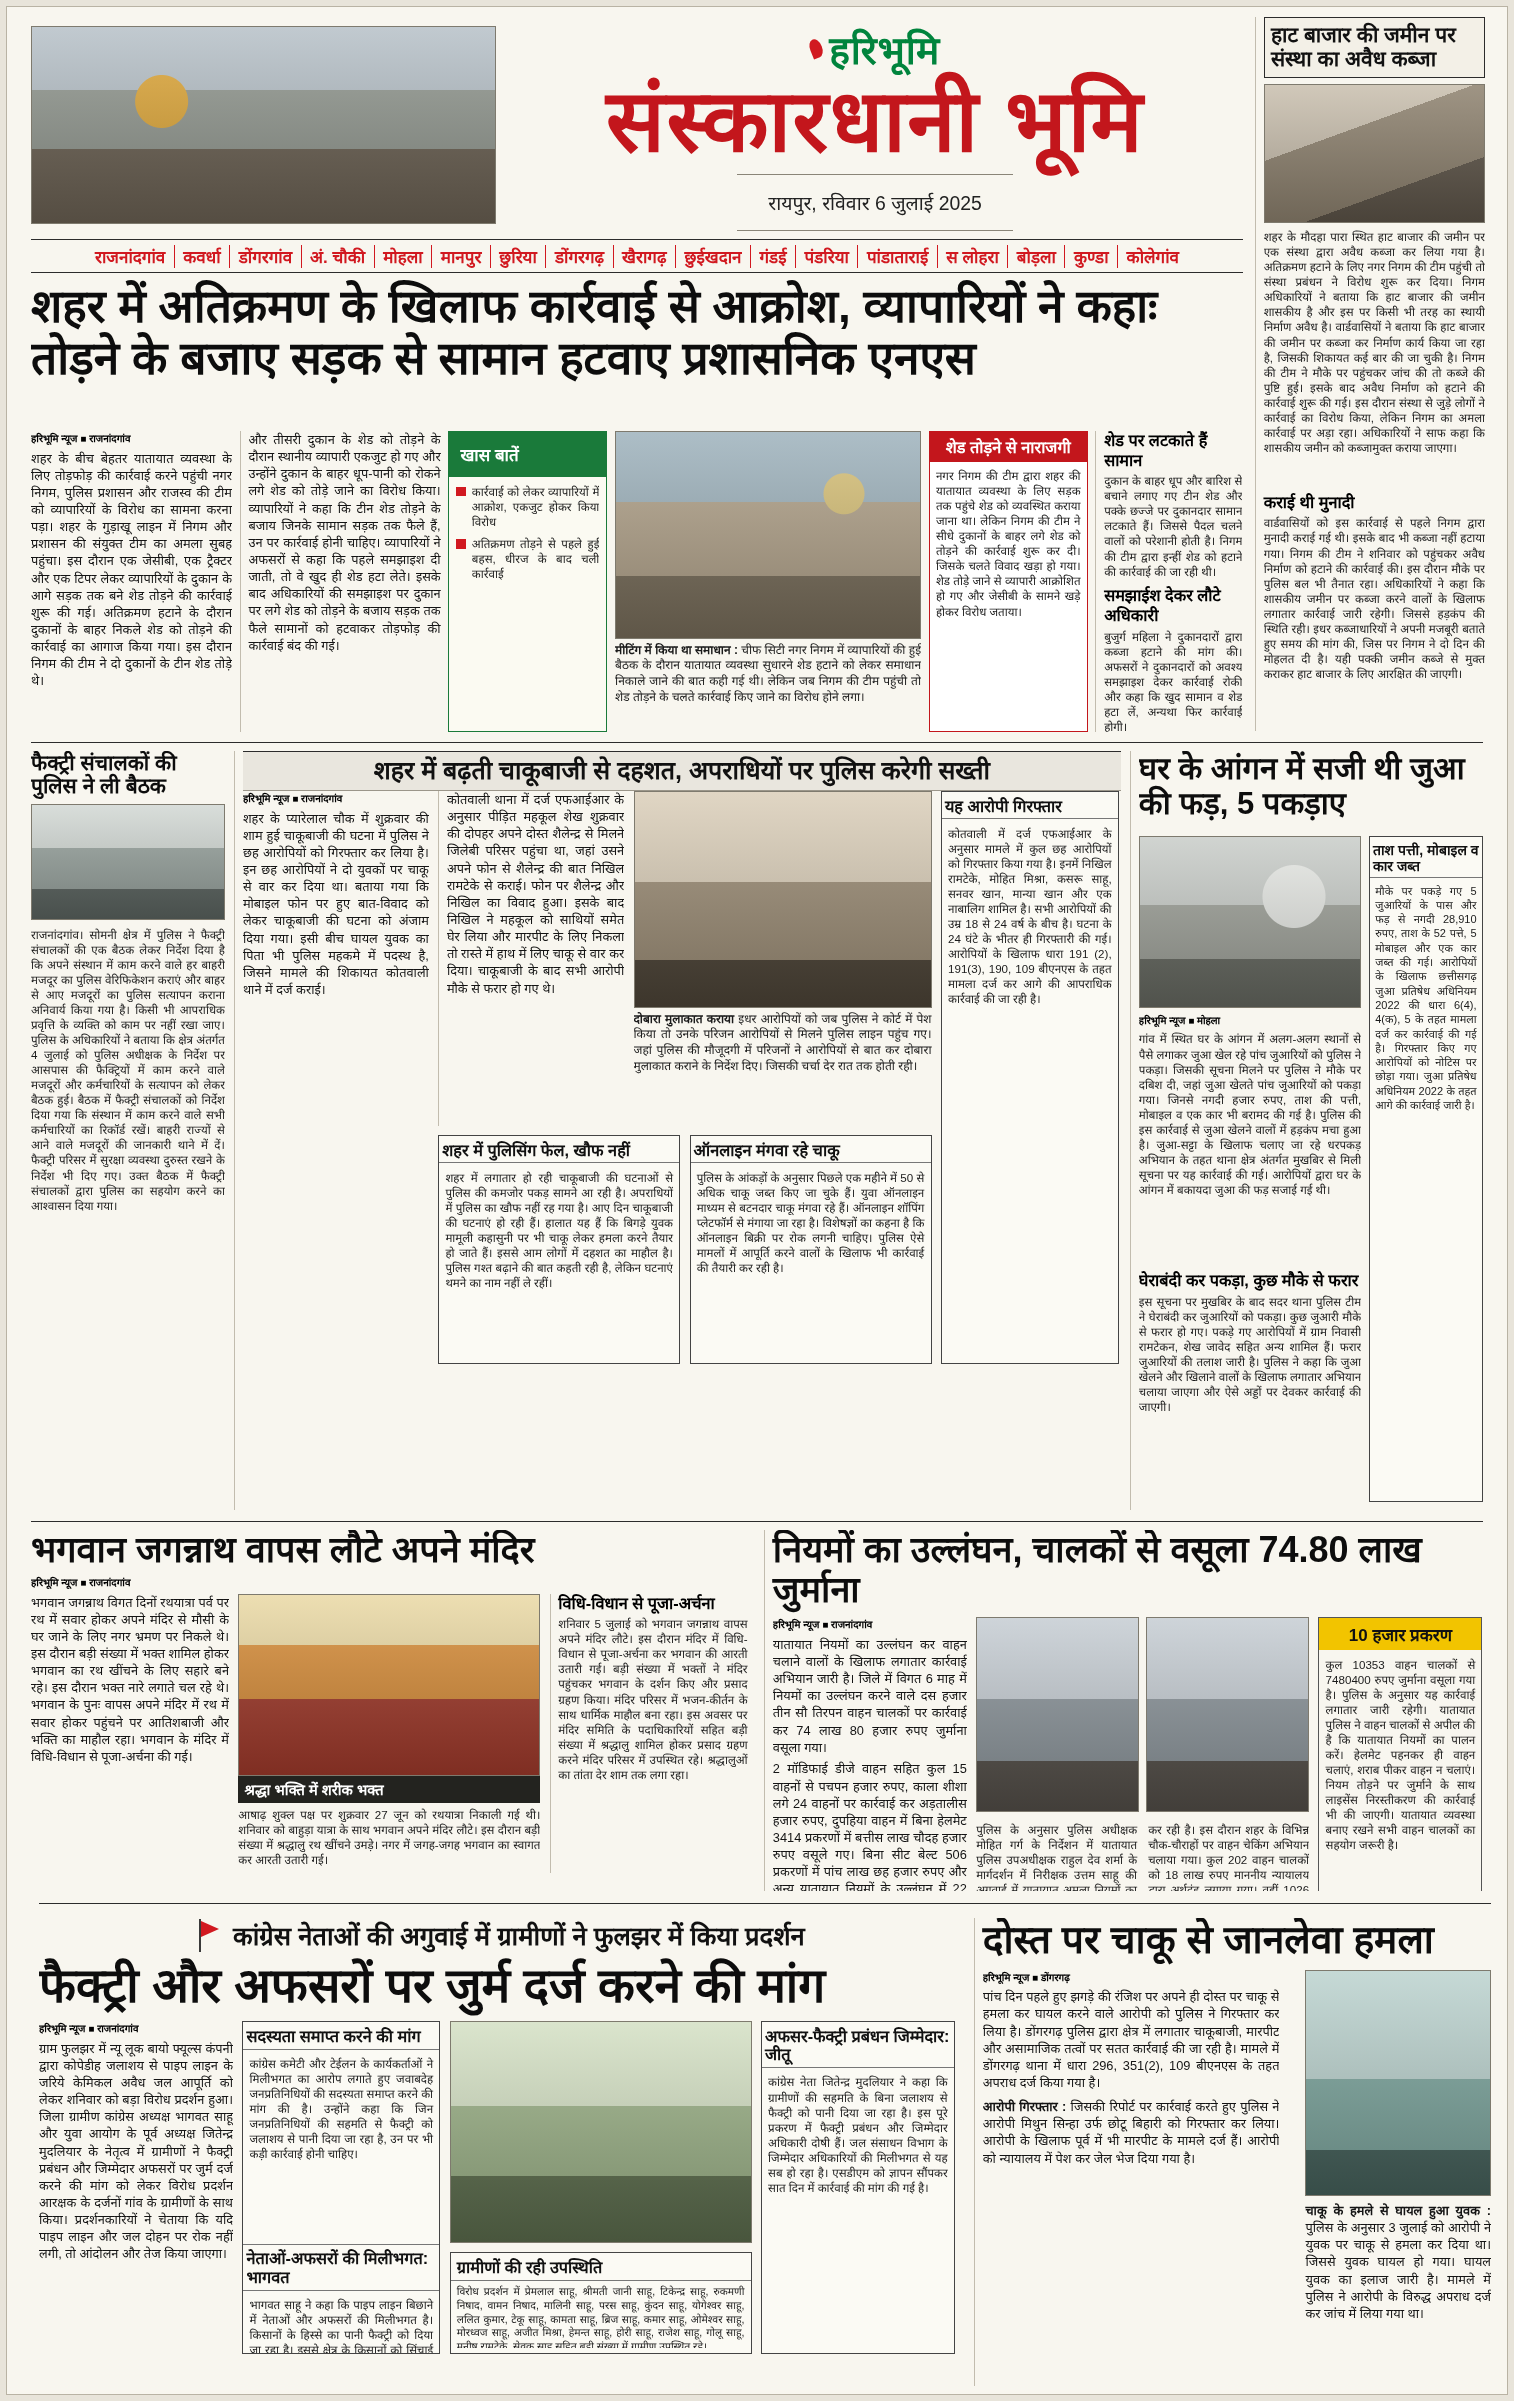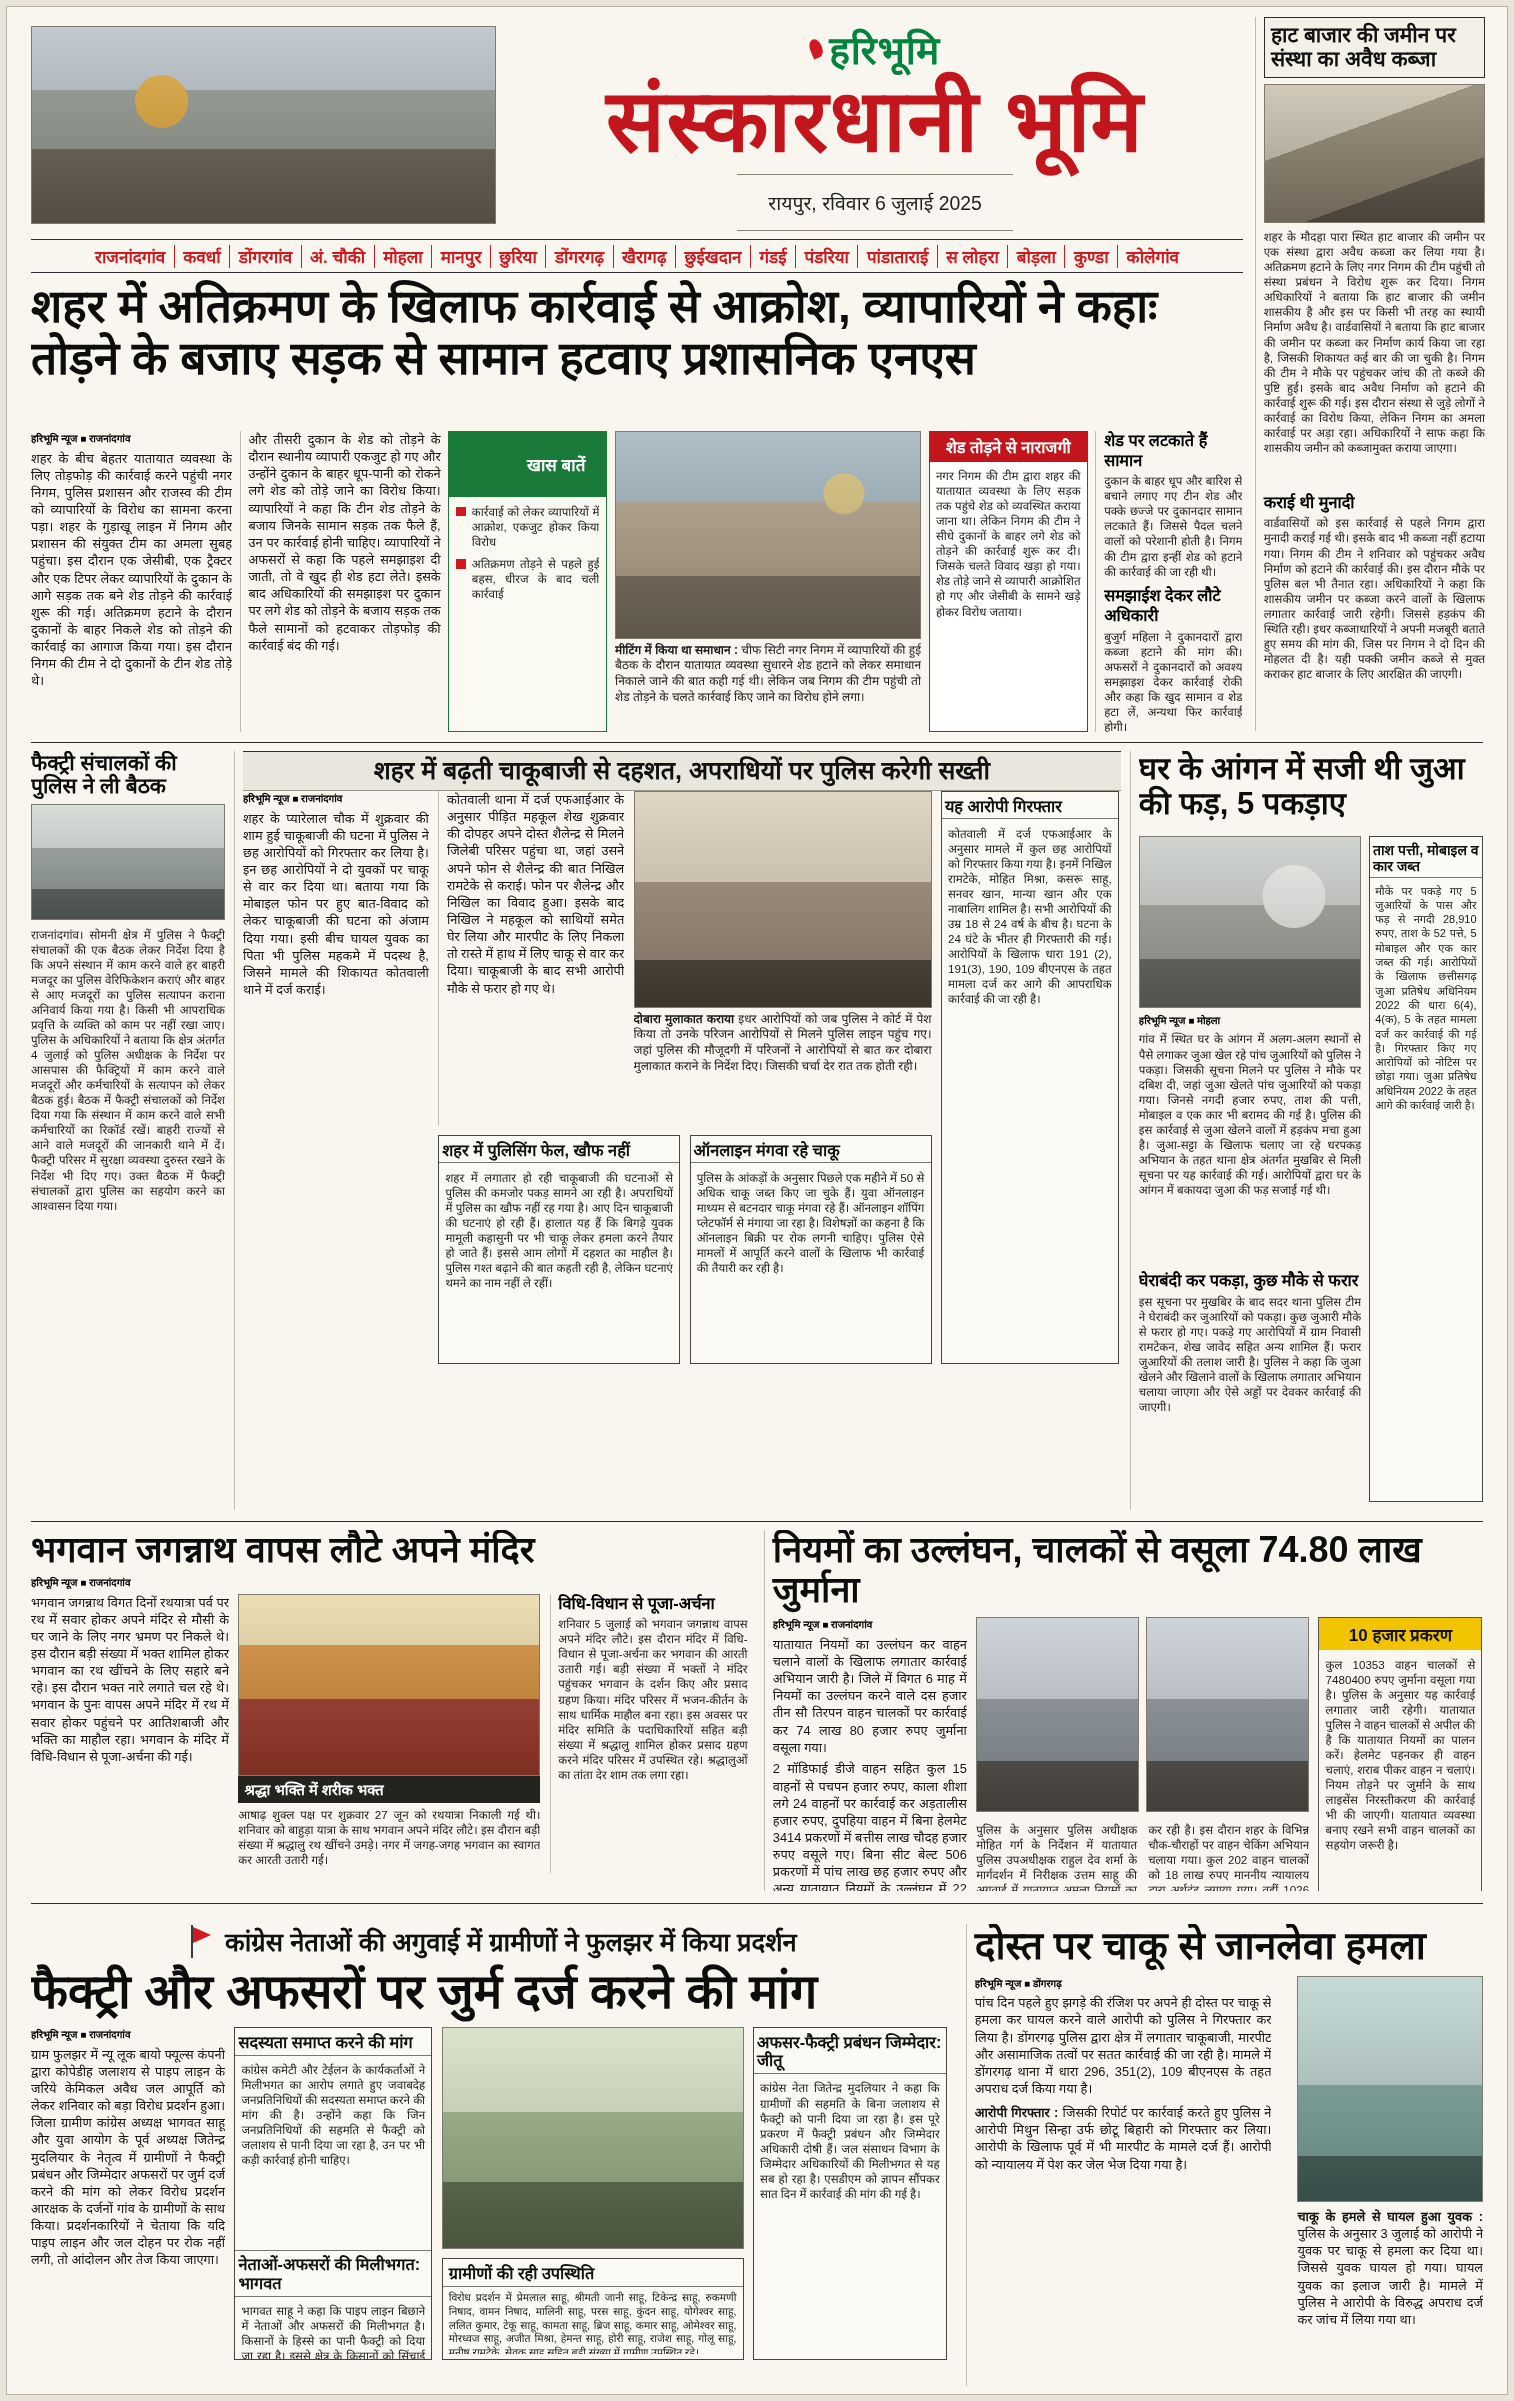--- a/index.html
+++ b/index.html
@@ -33,21 +33,21 @@
   
   .navbar{display:flex;align-items:center;justify-content:center;flex-wrap:nowrap;border-top:1.5px solid #2c2c2c;border-bottom:1.5px solid #2c2c2c;height:34px;overflow:hidden}
   .nav-item{color:#d11920;font-weight:bold;font-size:17px;padding:0 8.5px;border-right:1.5px solid #d11920;white-space:nowrap}
   .nav-item:last-child{border-right:none}
   
   .lead-headline{font-size:46px;font-weight:bold;line-height:1.14;color:#0d0d0d}
   .kicker{background:#e9e6de;border-top:1.5px solid #2c2c2c;border-bottom:0.8px solid #9b968a;font-weight:bold;font-size:25px;text-align:center;padding:5.4px 3.1px;line-height:1.1;overflow:hidden;white-space:nowrap;text-overflow:ellipsis}
   .h2{font-weight:bold;line-height:1.13;color:#0d0d0d}
   
   .greenbox{border:1.5px solid #1a7a3a;background:#fbfaf2}
-  .greenbox .hd{background:#1a7a3a;color:#fff;font-weight:bold;font-size:17px;text-align:right;padding:21px}
+  .greenbox .hd{background:#1a7a3a;color:#fff;font-weight:bold;font-size:17px;text-align:left;padding:11px}
   .bullet-row{display:flex;gap:6.2px;padding:7px 7px 0 7px}
   .bullet-sq{flex:0 0 9.3px;width:9.3px;height:9.3px;background:#d11920;margin-top:3.1px}
   .redbox{border:1.5px solid #c3161c;background:#fff}
   .redbox .hd{background:#c3161c;color:#fff;font-weight:bold;font-size:16.3px;text-align:center;padding:3.9px}
   .plainbox{border:1.2px solid #444;background:#fbfaf4}
   .plainbox .hd{font-weight:bold;font-size:16.3px;text-align:left;padding:4.6px 3.1px 3.1px;border-bottom:0.8px solid #777;line-height:1.15}
   .yellowbox{border:1.2px solid #555}
   .yellowbox .hd{background:#f2c400;color:#111;font-weight:bold;font-size:17px;text-align:center;padding:4.6px}
   .darkbar{background:#23231f;color:#fff;font-weight:bold;font-size:14.7px;padding:3.9px 6.2px}
   .caption{font-size:12px;line-height:1.3;text-align:justify;color:#1b1b1b;padding-top:3.9px;overflow:hidden}
@@ -234,21 +234,21 @@
       </div>
       <div class="stxt" style="grid-column:2;grid-row:2;column-count:2;column-gap:11px;overflow:hidden">पुलिस के अनुसार पुलिस अधीक्षक मोहित गर्ग के निर्देशन में यातायात पुलिस उपअधीक्षक राहुल देव शर्मा के मार्गदर्शन में निरीक्षक उत्तम साहू की अगुवाई में यातायात अमला नियमों का उल्लंघन करने वाले वाहन चालकों पर मोटरयान अधिनियम के तहत कार्रवाई कर रही है। इस दौरान शहर के विभिन्न चौक-चौराहों पर वाहन चेकिंग अभियान चलाया गया। कुल 202 वाहन चालकों को 18 लाख रुपए माननीय न्यायालय द्वारा अर्थदंड लगाया गया। वहीं 1026 वाहनों पर चालानी कार्रवाई कर बीस लाख रुपए वसूले गए, मॉडिफाई साइलेंसर लगे 13 वाहनों पर भी कार्रवाई की गई।</div>
       <div class="yellowbox" style="grid-column:3;grid-row:1/3;overflow:hidden">
         <div class="hd">10 हजार प्रकरण</div>
         <div class="stxt" style="padding:6.2px;height:271px">कुल 10353 वाहन चालकों से 7480400 रुपए जुर्माना वसूला गया है। पुलिस के अनुसार यह कार्रवाई लगातार जारी रहेगी। यातायात पुलिस ने वाहन चालकों से अपील की है कि यातायात नियमों का पालन करें। हेलमेट पहनकर ही वाहन चलाएं, शराब पीकर वाहन न चलाएं। नियम तोड़ने पर जुर्माने के साथ लाइसेंस निरस्तीकरण की कार्रवाई भी की जाएगी। यातायात व्यवस्था बनाए रखने सभी वाहन चालकों का सहयोग जरूरी है।</div>
       </div>
     </div>
   </div>
 </div>
 
-<div class="abs" style="left:31px;top:1903px;width:1452px;height:483px;border-top:1.5px solid #2c2c2c;padding-top:20px;display:flex;gap:9.3px">
+<div class="abs" style="left:39px;top:1903px;width:1452px;height:483px;border-top:1.5px solid #2c2c2c;padding-top:14px;display:flex;gap:9.3px">
 
   <div style="width:926px;overflow:hidden">
     <div style="display:flex;align-items:center;gap:11px;justify-content:center">
       <span class="flag"></span>
       <span style="font-weight:bold;font-size:25.6px">कांग्रेस नेताओं की अगुवाई में ग्रामीणों ने फुलझर में किया प्रदर्शन</span>
     </div>
     <div class="h2" style="font-size:48px;margin:6.2px 0 7.7px">फैक्ट्री और अफसरों पर जुर्म दर्ज करने की मांग</div>
     <div style="display:grid;grid-template-columns:194px 198px 302px 194px;grid-template-rows:222px 1fr;gap:9.3px;height:333px">
       <div style="grid-column:1;grid-row:1/3;overflow:hidden">
         <div class="byline">हरिभूमि न्यूज ■ राजनांदगांव</div>

